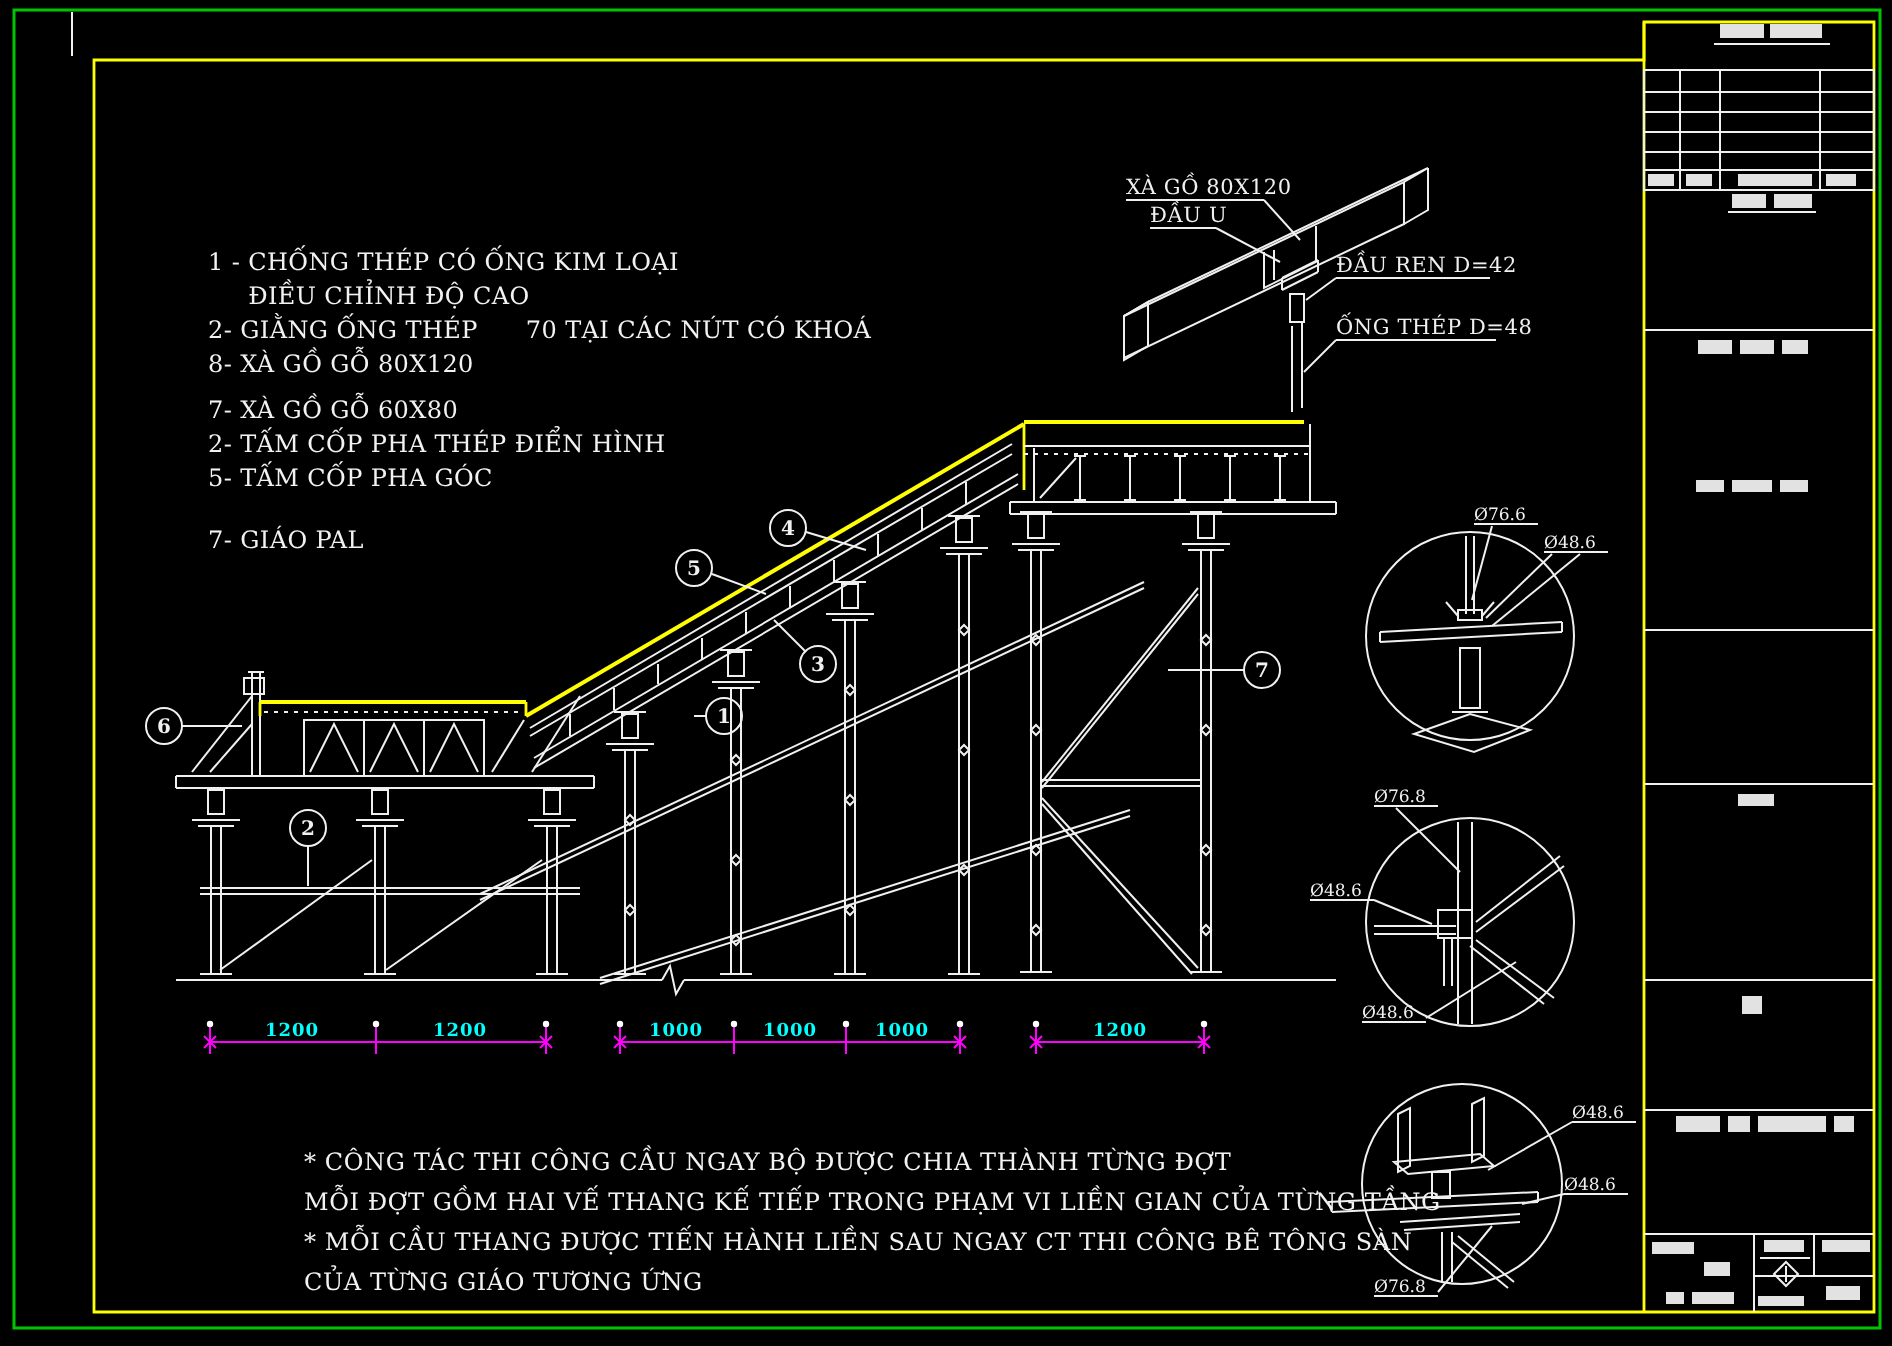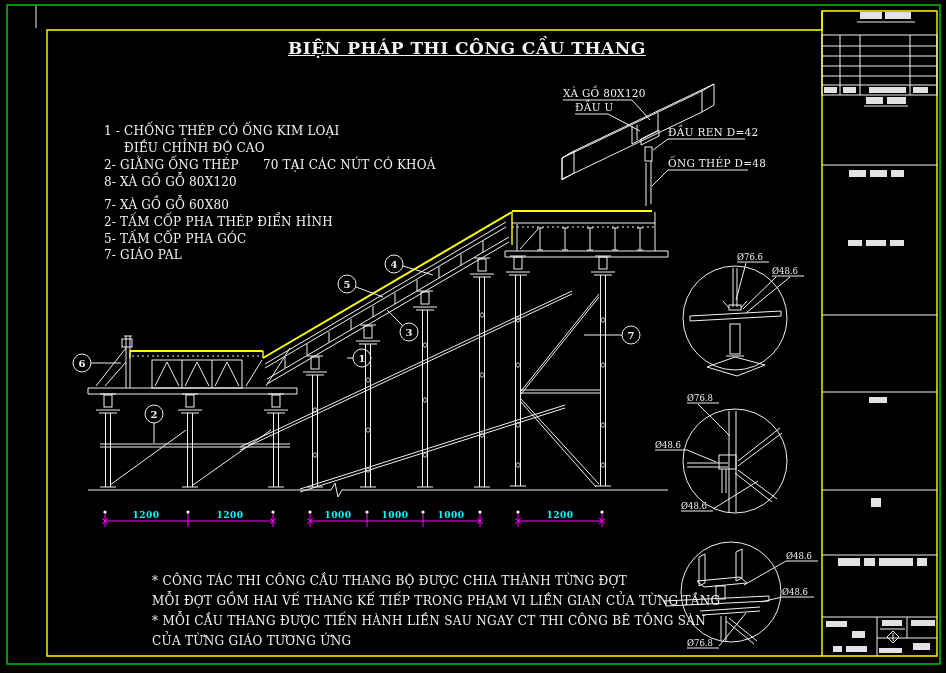--- a/index.html
+++ b/index.html
@@ -465,33 +465,32 @@
       <line x1="880" y1="629" x2="905" y2="629" class="w"></line>
       <path d="M893,631 L899,637 L893,643 L887,637 Z" class="w"></path>
       <line x1="893" y1="633" x2="893" y2="641" class="w"></line>
       <rect x="879" y="648" width="23" height="5" class="blob"></rect>
       <rect x="911" y="620" width="24" height="6" class="blob"></rect>
       <rect x="913" y="643" width="17" height="7" class="blob"></rect>
     </g>
   </g>
 </svg>
 
-<div id="title" class="txt">BIỆN PHÁP THI CÔNG CẦU THANG</div>
 
 <div>
   <div class="txt legend-line" style="left:104px;top:124px">1 - CHỐNG THÉP CÓ ỐNG KIM LOẠI</div>
   <div class="txt legend-line" style="left:104px;top:141px">     ĐIỀU CHỈNH ĐỘ CAO</div>
   <div class="txt legend-line" style="left:104px;top:158px">2- GIẰNG ỐNG THÉP      70 TẠI CÁC NÚT CÓ KHOÁ</div>
   <div class="txt legend-line" style="left:104px;top:175px">8- XÀ GỒ GỖ 80X120</div>
   <div class="txt legend-line" style="left:104px;top:198px">7- XÀ GỒ GỖ 60X80</div>
   <div class="txt legend-line" style="left:104px;top:215px">2- TẤM CỐP PHA THÉP ĐIỂN HÌNH</div>
   <div class="txt legend-line" style="left:104px;top:232px">5- TẤM CỐP PHA GÓC</div>
-  <div class="txt legend-line" style="left:104px;top:248px">7- GIÁO PAL</div>
+  <div class="txt legend-line" style="left:104px;top:263px">7- GIÁO PAL</div>
 </div>
 
 <div>
-  <div class="txt note-line" style="left:152px;top:574px">* CÔNG TÁC THI CÔNG CẦU THANG BỘ ĐƯỢC CHIA THÀNH TỪNG ĐỢT</div>
+  <div class="txt note-line" style="left:152px;top:574px">* CÔNG TÁC THI CÔNG CẦU NGAY BỘ ĐƯỢC CHIA THÀNH TỪNG ĐỢT</div>
   <div class="txt note-line" style="left:152px;top:594px">MỖI ĐỢT GỒM HAI VẾ THANG KẾ TIẾP TRONG PHẠM VI LIỀN GIAN CỦA TỪNG TẦNG</div>
   <div class="txt note-line" style="left:152px;top:614px">* MỖI CẦU THANG ĐƯỢC TIẾN HÀNH LIỀN SAU NGAY CT THI CÔNG BÊ TÔNG SÀN</div>
   <div class="txt note-line" style="left:152px;top:634px">CỦA TỪNG GIÁO TƯƠNG ỨNG</div>
 </div>
 
 </div>
 
 </body></html>

